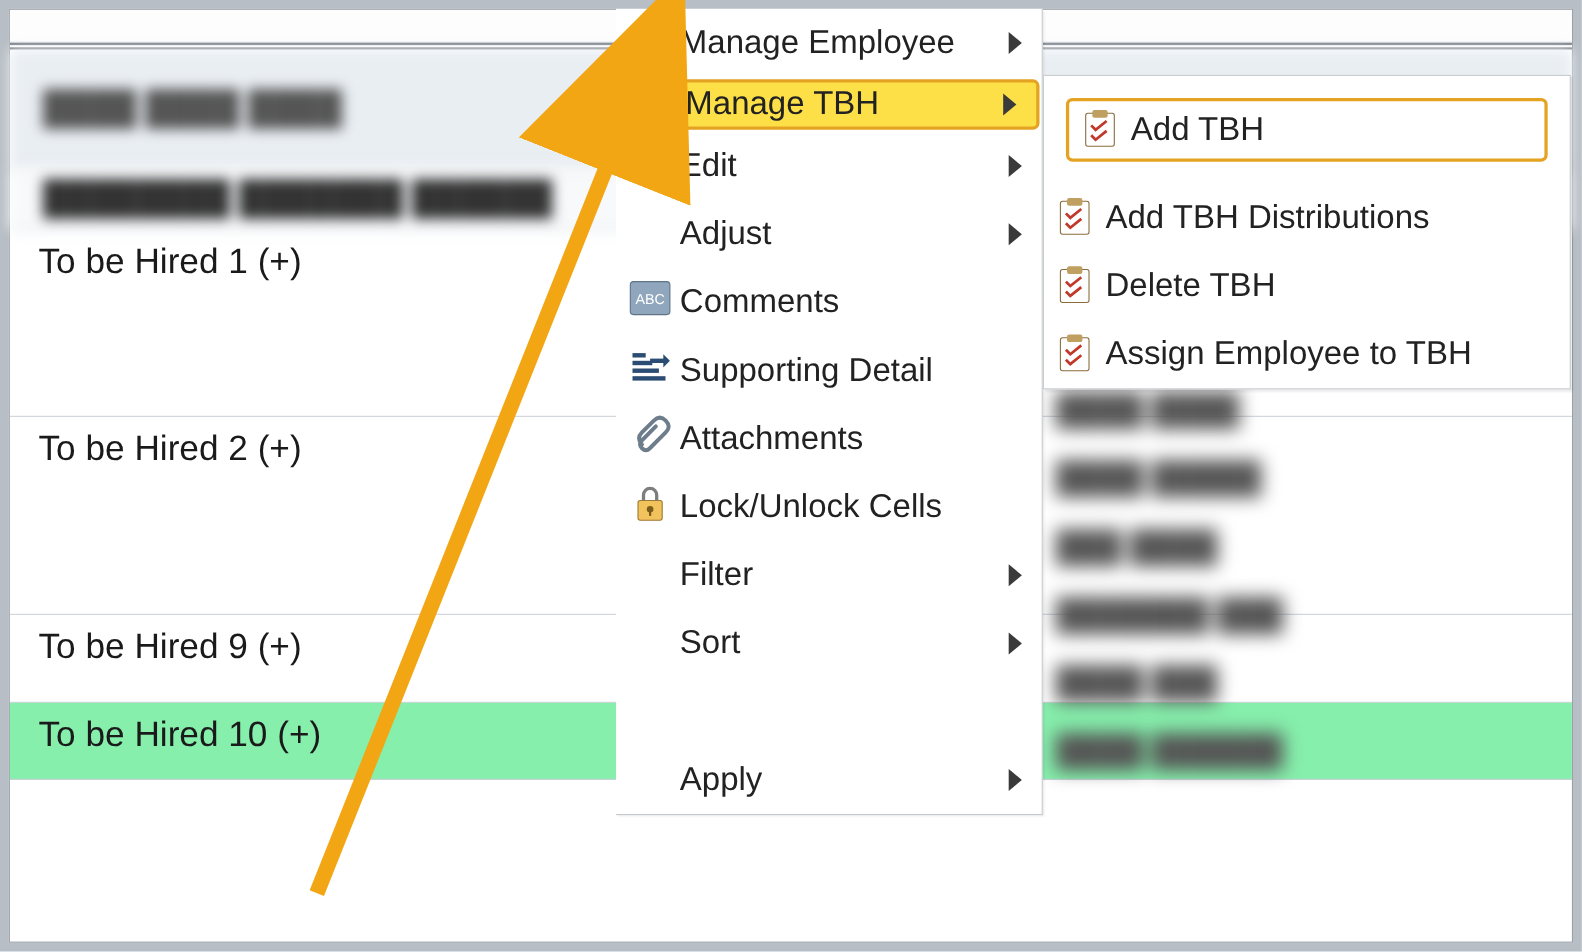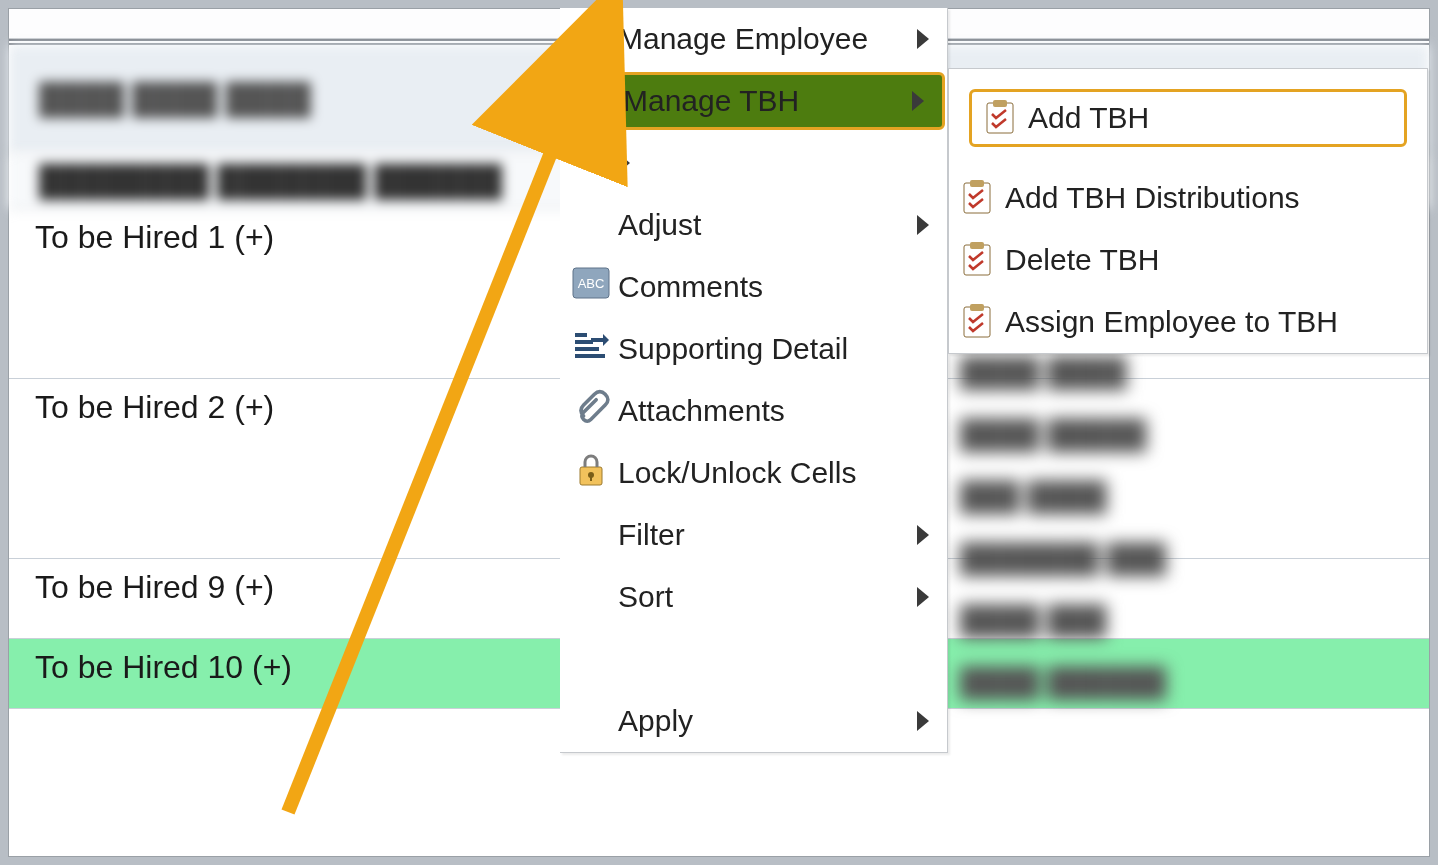--- a/index.html
+++ b/index.html
@@ -115,25 +115,25 @@
   }
   .menu-item .label { flex: 1; }
   .menu-item .arrow {
     width: 0; height: 0;
     border-top: 10px solid transparent;
     border-bottom: 10px solid transparent;
     border-left: 12px solid #3a3a3a;
     margin-right: 18px;
   }
   .menu-item.highlight {
-    background: #4d7c0f;
+    background: #fde047;
     border: 3px solid #e4a322;
     border-radius: 6px;
     margin: 2px;
-    height: 58px;
+    height: 46px;
   }
 
   
   .sub-menu {
     position: absolute;
     top: 68px;
     left: 948px;
     width: 480px;
     background: #fff;
     border: 1px solid #c6c9cd;
@@ -210,20 +210,21 @@
   </div>
 
   <div class="menu-item highlight">
     <span class="icon-slot"></span>
     <span class="label">Manage TBH</span>
     <span class="arrow"></span>
   </div>
 
   <div class="menu-item">
     <span class="icon-slot"></span>
+    <span class="label">Edit</span>
     <span class="arrow"></span>
   </div>
 
   <div class="menu-item">
     <span class="icon-slot"></span>
     <span class="label">Adjust</span>
     <span class="arrow"></span>
   </div>
 
   <div class="menu-item">

